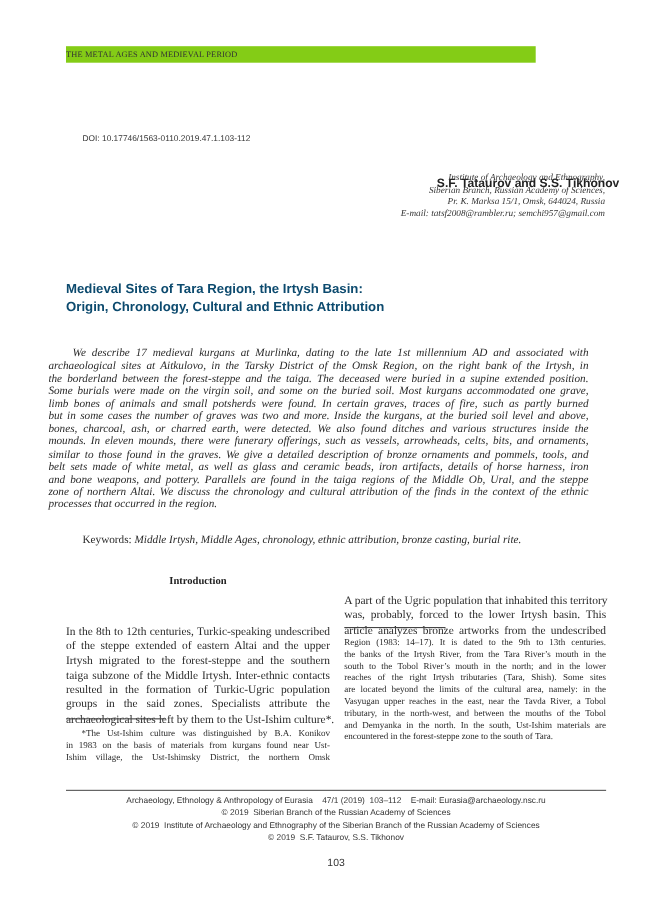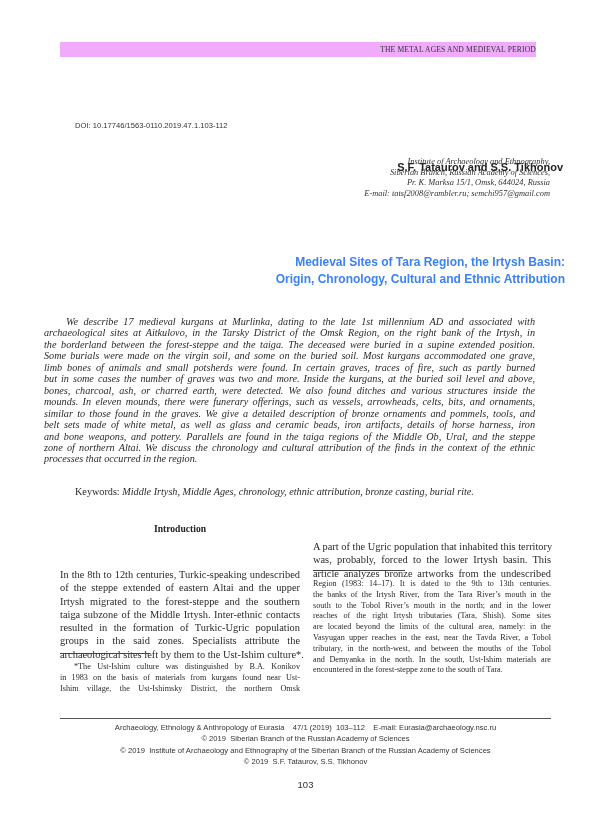--- a/index.html
+++ b/index.html
@@ -1,30 +1,30 @@
 <!DOCTYPE html>
 <html><head>
 <meta charset="utf-8">
 <style>
   html, body { margin: 0; padding: 0; background: #ffffff; }
   body { width: 611px; height: 820px; position: relative; overflow: hidden; color: #1e1e1e; }
   .abs { position: absolute; }
   .serif { font-family: "Liberation Serif", "DejaVu Serif", serif; }
   .sans { font-family: "Liberation Sans", "DejaVu Sans", sans-serif; }
 
-  #section-bar { left: 60px; top: 42px; width: 476px; height: 15px; background: #f0abfc;
-    font-size: 7.6px; letter-spacing: 0.15px; text-align: right; line-height: 15px; color: #333; }
+  #section-bar { left: 60px; top: 42px; width: 427px; height: 15px; background: #84cc16;
+    font-size: 7.6px; letter-spacing: 0.15px; text-align: left; line-height: 15px; color: #333; }
 
   #doi { left: 75px; top: 121px; font-size: 7.6px; color: #333; }
 
   #authors { right: 48px; top: 142px; font-size: 11px; font-weight: bold; text-align: right; color: #222; margin-top: 19px; }
   #affiliation { right: 61px; top: 157px; font-size: 8.4px; font-style: italic; text-align: right; line-height: 10.6px; color: #333; }
   #affiliation div { white-space: nowrap; }
 
-  #title { left: 74px; width: 491px; top: 254px; font-size: 12px; font-weight: bold; text-align: right; line-height: 17px; color: #3b82f6; }
+  #title { left: 60px; width: 491px; top: 254px; font-size: 12px; font-weight: bold; text-align: left; line-height: 17px; color: #0c4a6e; }
 
   #abstract { left: 44px; width: 491px; top: 316px; font-size: 10.2px; font-style: italic; line-height: 11.45px; text-align: justify; color: #2a2a2a; }
   #abstract .line { display: block; white-space: nowrap; text-align-last: justify; text-align: justify; }
   #abstract .line.first { text-indent: 22px; }
   #abstract .line.last { text-align-last: left; }
 
   #keywords { left: 75px; top: 486px; font-size: 10.2px; color: #2a2a2a; white-space: nowrap; }
   #keywords .kw-list { font-style: italic; }
 
   #intro-heading { left: 60px; width: 240px; top: 523px; font-size: 9.6px; font-weight: bold; text-align: center; color: #222; }

